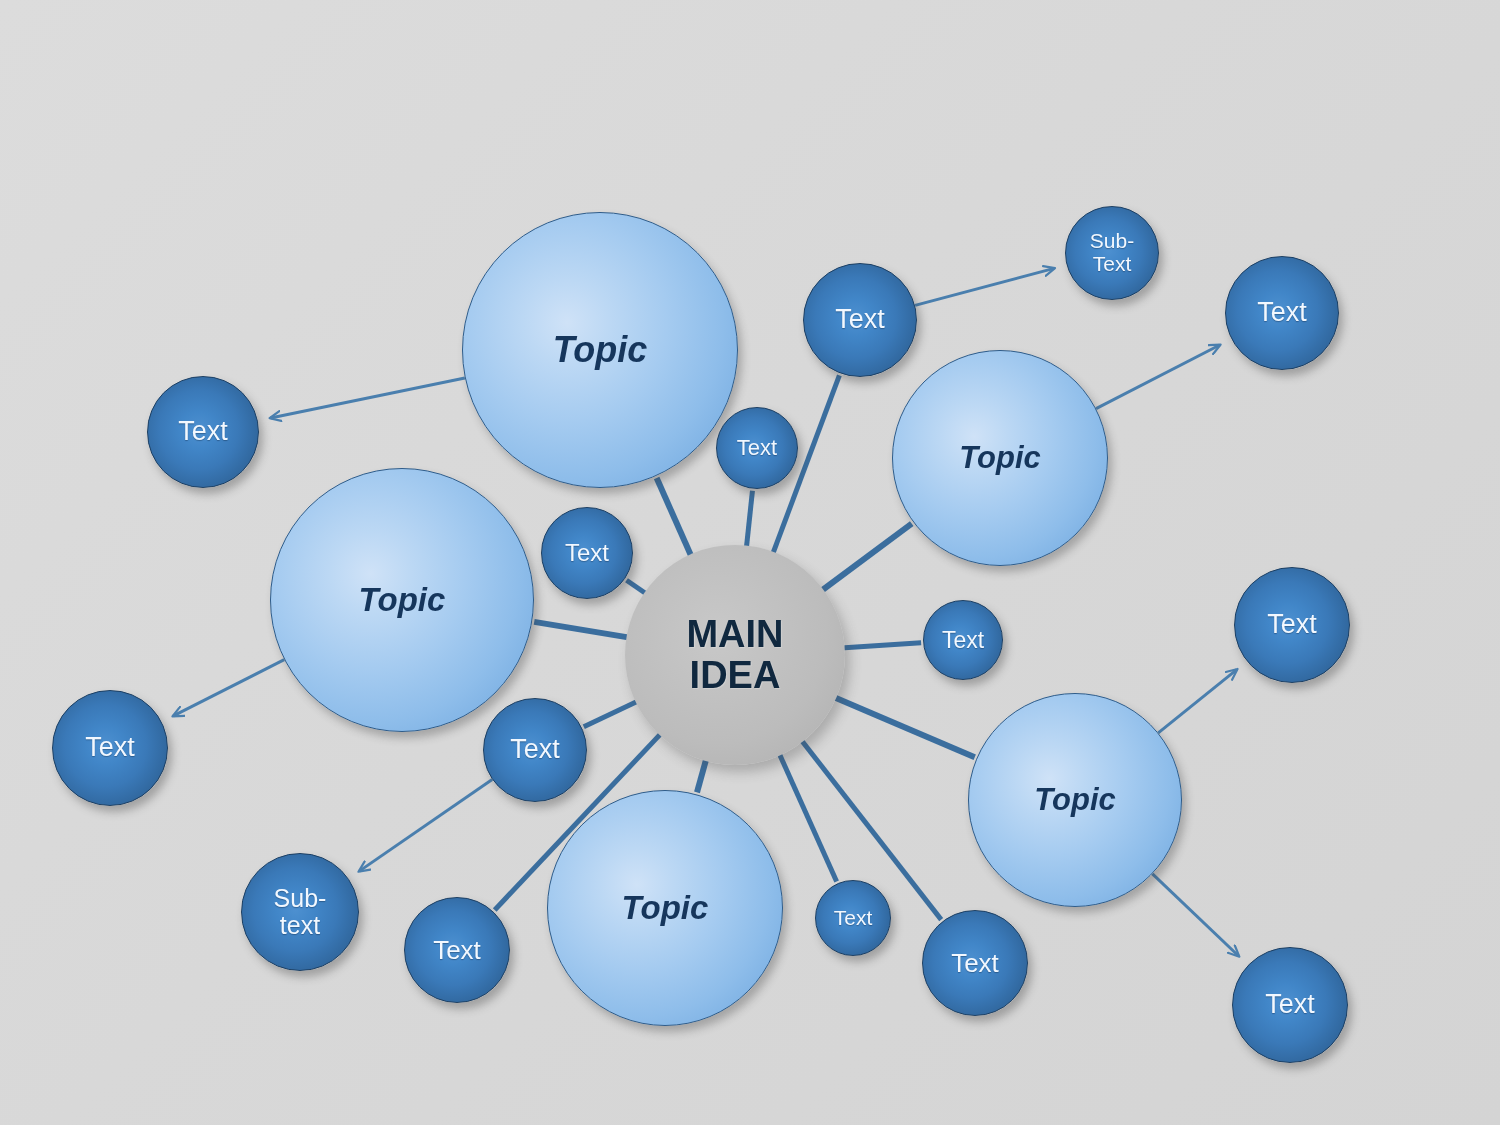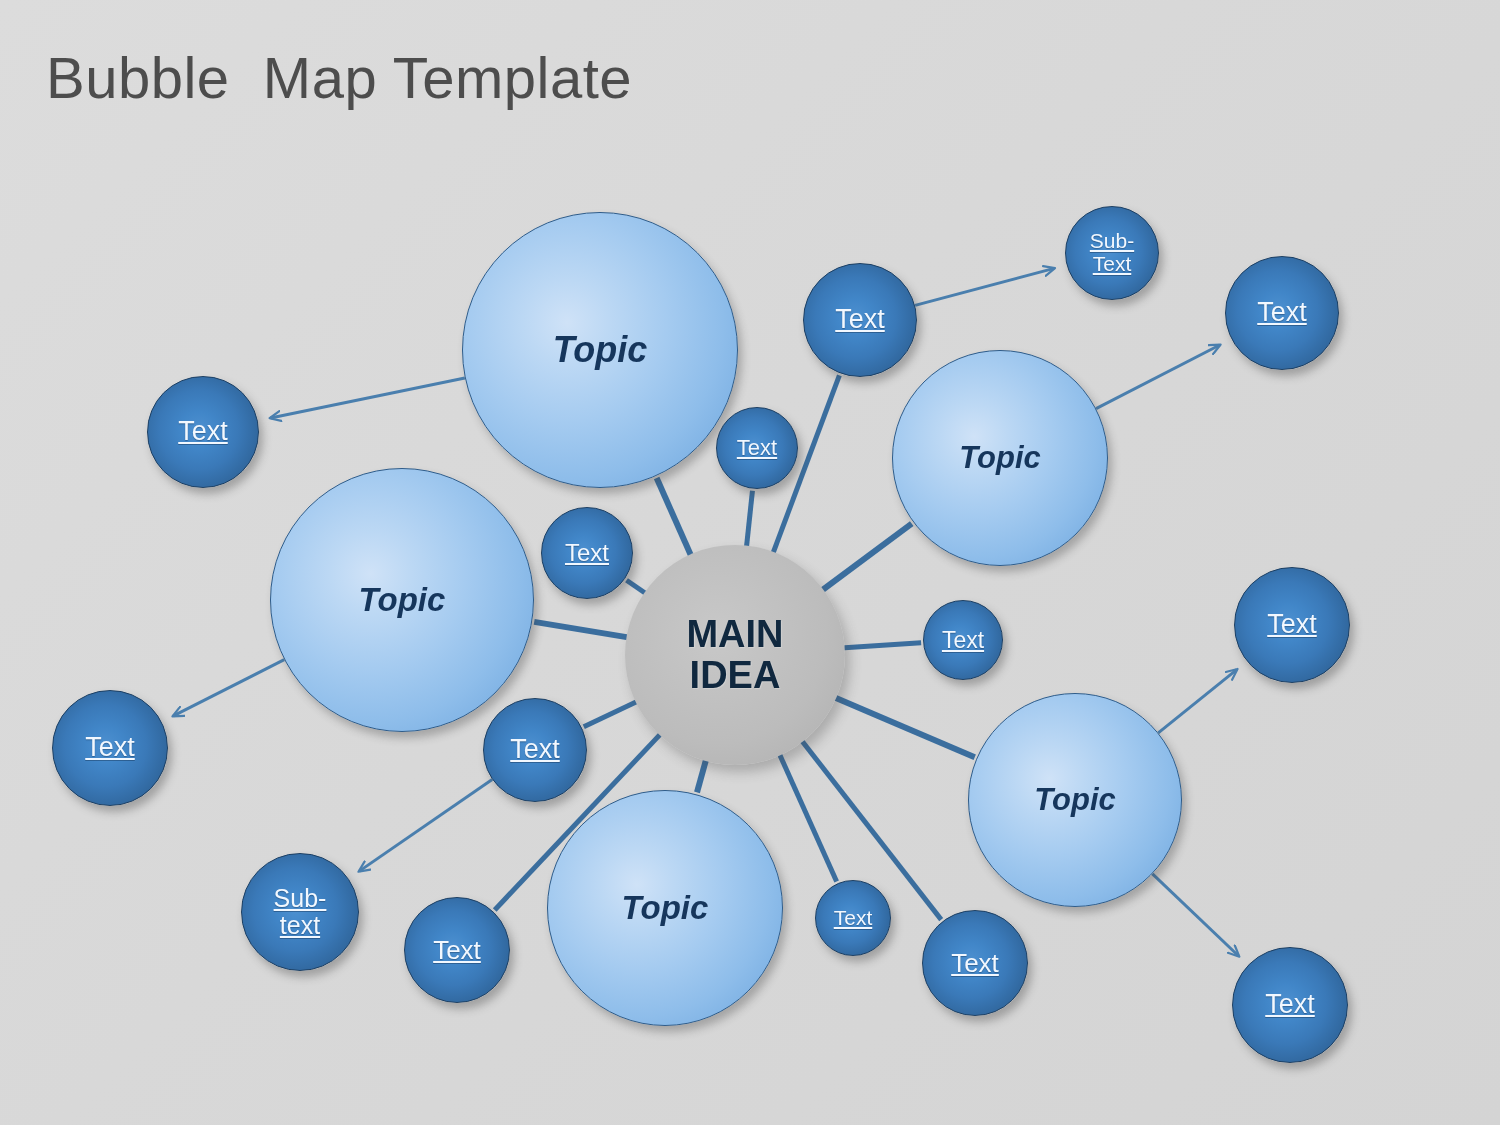--- a/index.html
+++ b/index.html
@@ -62,38 +62,36 @@
   }
   
   .b-text {
     background: radial-gradient(circle at 46% 48%,
         #4d90d0 0%, #4186c8 22%, #3a79b8 48%, #31689f 72%, #2a5a8c 89%, #254e79 100%);
     border: 1px solid #1c3f63;
     color: #f2f8ff;
     font-weight: 400;
     box-shadow: 4px 6px 9px rgba(60,60,60,0.35);
     text-shadow: 0 1px 1px rgba(10,30,55,0.35);
-    text-decoration: underline;
   }
   
   .b-main {
     background: radial-gradient(circle at 42% 40%,
         #c8c8c8 0%, #c2c2c2 30%, #bcbcbc 60%, #b3b3b3 85%, #a9a9a9 100%);
     color: #10283f;
     font-weight: bold;
     box-shadow: 5px 7px 12px rgba(70,70,70,0.30);
     text-shadow: 1px 1px 1px rgba(255,255,255,0.25);
   }
 </style>
 </head>
 <body>
 
 <div id="canvas">
 
-  <div id="title">Bubble  Map Template</div>
 
   <svg id="edges" viewBox="0 0 1500 1125" xmlns="http://www.w3.org/2000/svg">
     <defs>
       <marker id="arrowhead" markerWidth="14" markerHeight="12" refX="11" refY="6" orient="auto" markerUnits="userSpaceOnUse">
         <path d="M1,1 L12,6 L1,11" fill="none" stroke="#4a7fae" stroke-width="2.2" stroke-linecap="round" stroke-linejoin="round"></path>
       </marker>
     </defs>
     <g id="edge-group">
         <line x1="702.944028725025" y1="582.5772500824639" x2="656.6645956880872" y2="478.02001248049316" stroke="#3b6e9e" stroke-width="6" stroke-linecap="butt"></line>
         <line x1="656.8586582610607" y1="642.0937723854605" x2="534.2088357704276" y2="621.8362941963169" stroke="#3b6e9e" stroke-width="6" stroke-linecap="butt"></line>

